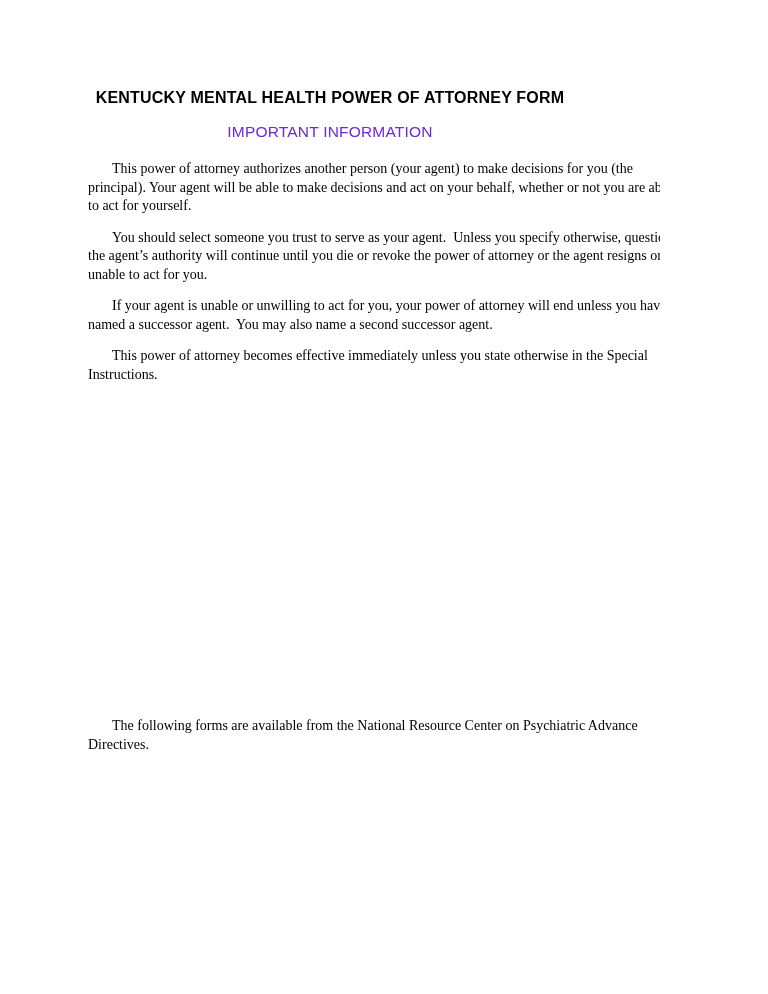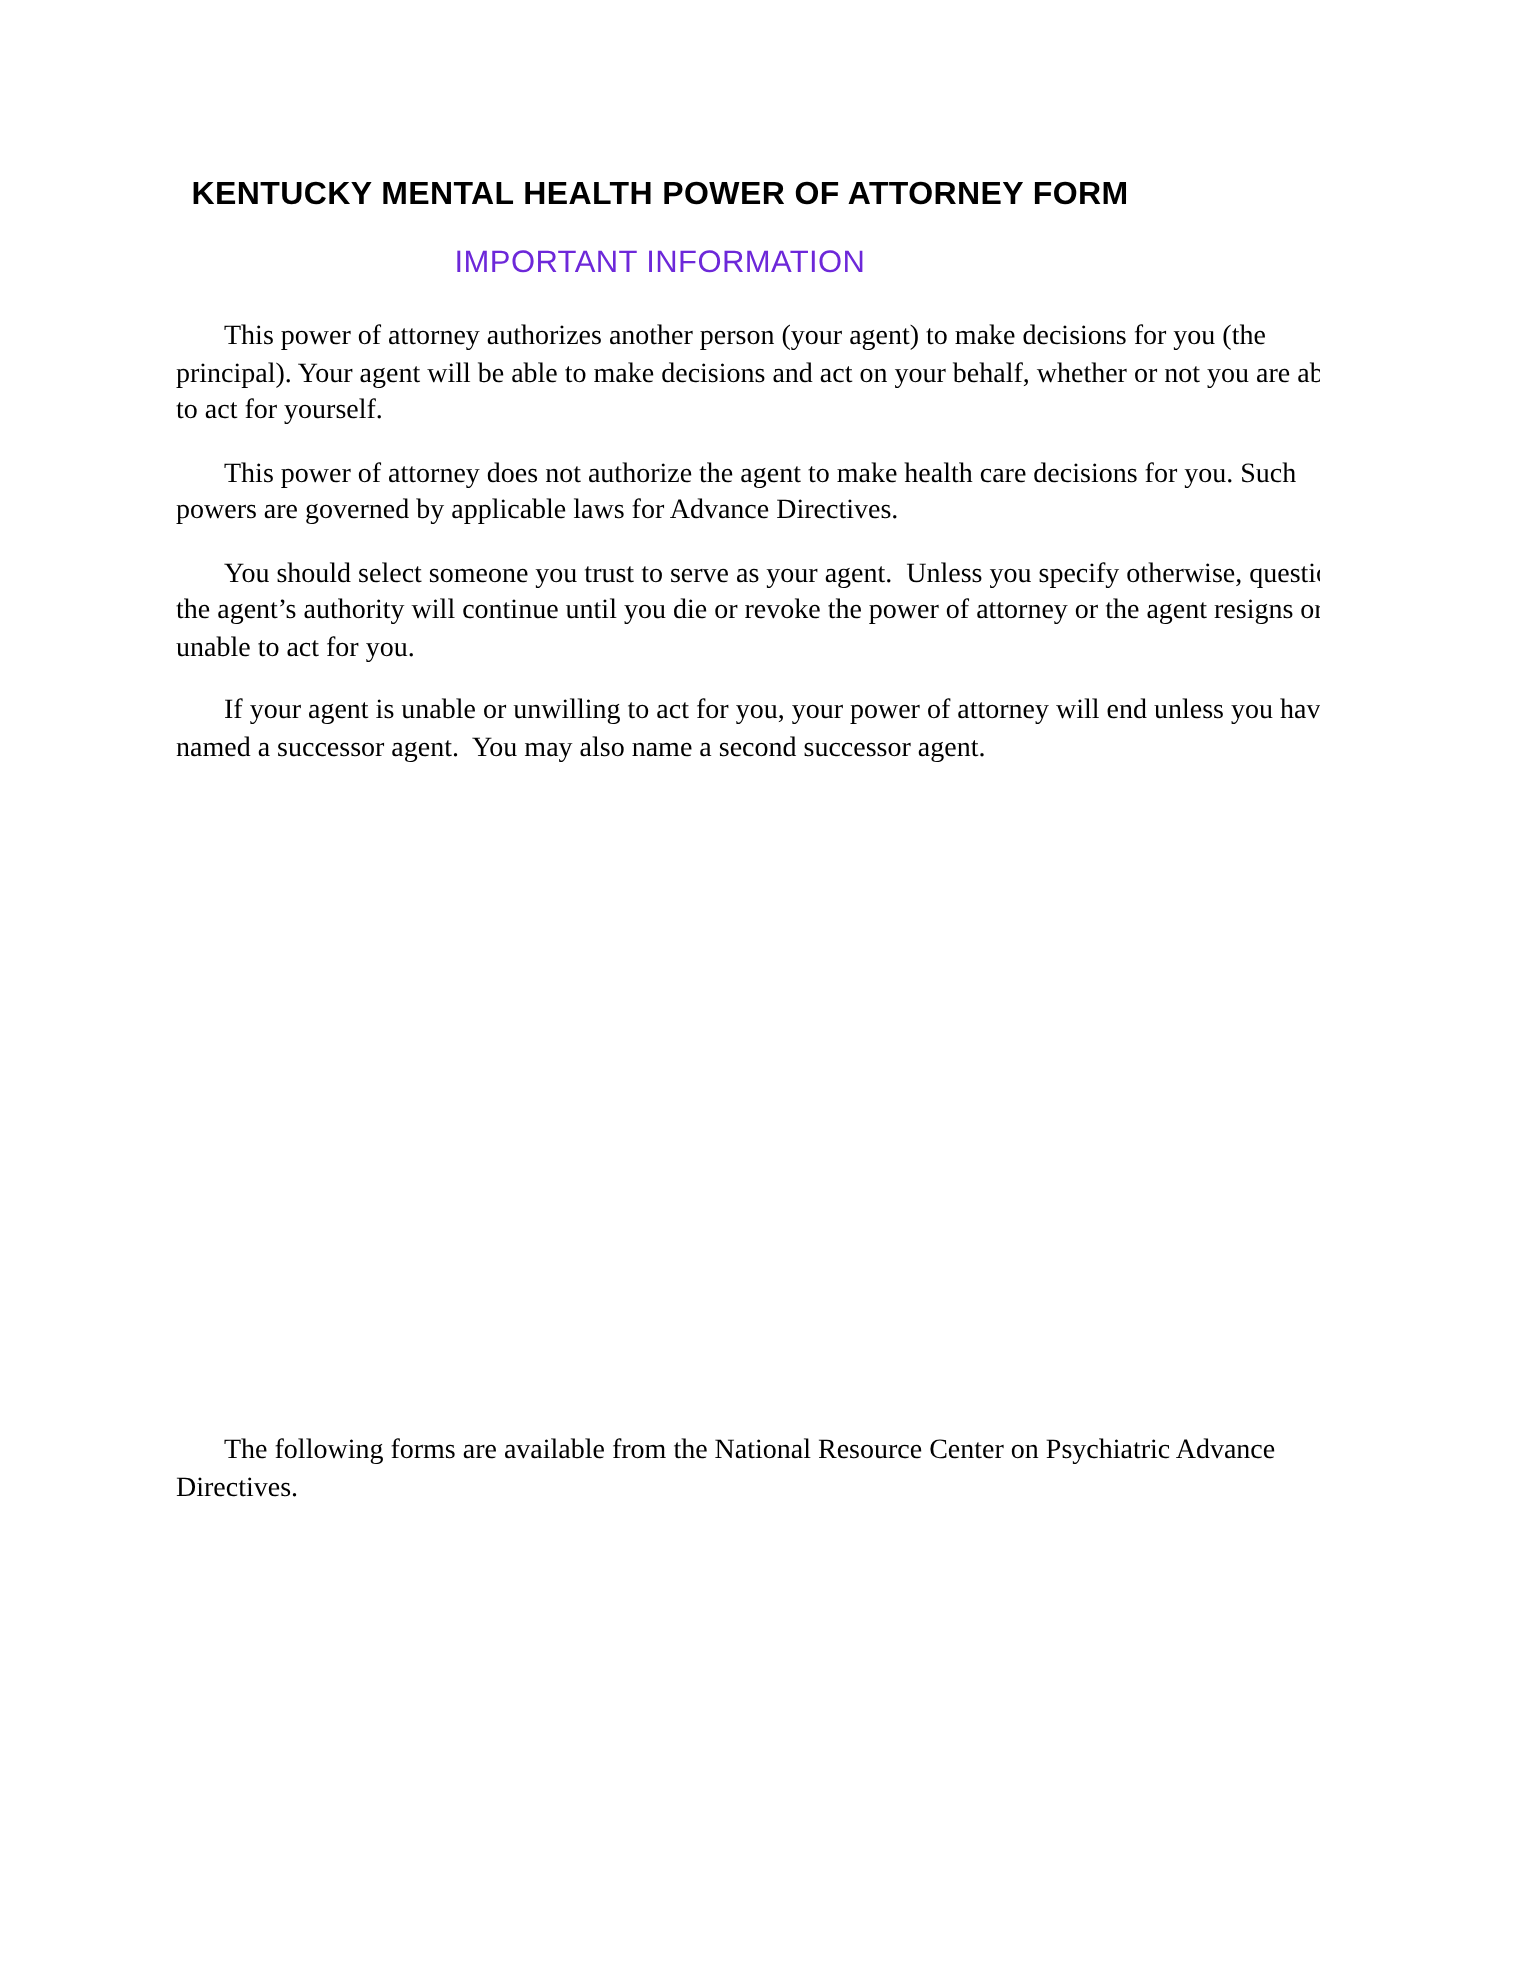--- a/index.html
+++ b/index.html
@@ -57,18 +57,18 @@
 </head>
 <body>
 
 <div class="page">
   <h1 class="doc-title">KENTUCKY MENTAL HEALTH POWER OF ATTORNEY FORM</h1>
 
   <h2 class="doc-subtitle">IMPORTANT INFORMATION</h2>
 
   <div class="doc-body">
     <p>This power of attorney authorizes another person (your agent) to make decisions for you (the principal). Your agent will be able to make decisions and act on your behalf, whether or not you are able to act for yourself.</p>
-    <p>This power of attorney does not authorize the agent to make health care decisions for you. Such powers are governed by applicable laws for Advance Directives.</p>
     <p>You should select someone you trust to serve as your agent.  Unless you specify otherwise, questions the agent’s authority will continue until you die or revoke the power of attorney or the agent resigns or is unable to act for you.</p>
     <p>If your agent is unable or unwilling to act for you, your power of attorney will end unless you have named a successor agent.  You may also name a second successor agent.</p>
+    <p>This power of attorney becomes effective immediately unless you state otherwise in the Special Instructions.</p>
     <p class="closing">The following forms are available from the National Resource Center on Psychiatric Advance Directives.</p>
   </div>
 </div>
 
 </body></html>

